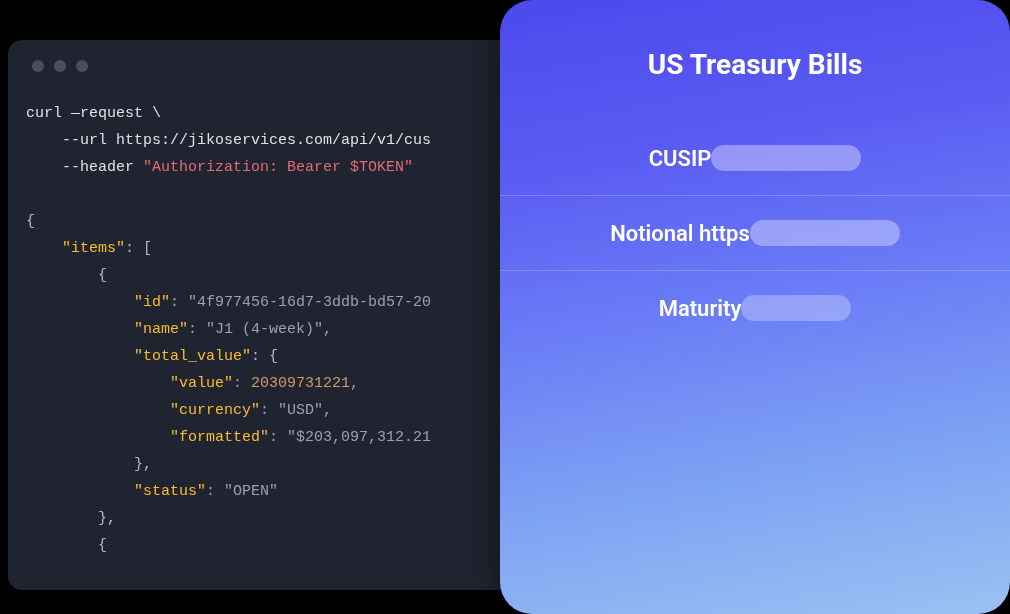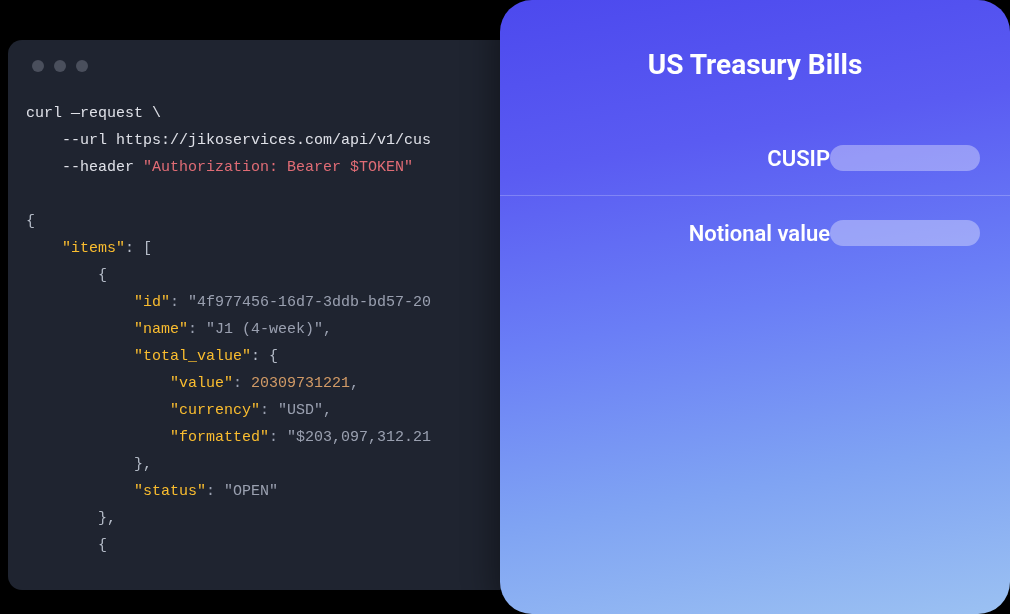--- a/index.html
+++ b/index.html
@@ -52,21 +52,21 @@
   .card-title {
     text-align: center;
     font-size: 28px;
     font-weight: 700;
     margin-bottom: 40px;
   }
   .rows { }
   .row {
     display: flex;
     align-items: center;
-    justify-content: flex-end;
+    justify-content: center;
     padding: 24px 30px 24px 30px;
     border-top: 1px solid rgba(255,255,255,0.22);
   }
   .row:first-child { border-top: none; }
   .row-label { font-size: 22px; font-weight: 600; }
   .pill {
     width: 150px;
     height: 26px;
     border-radius: 14px;
     background: rgba(255,255,255,0.28);
@@ -89,19 +89,23 @@
   </div>
 
   <div class="card">
     <div class="card-title">US Treasury Bills</div>
     <div class="rows">
       <div class="row">
         <div class="row-label">CUSIP</div>
         <div class="pill brighter"></div>
       </div>
       <div class="row">
-        <div class="row-label">Notional value</div>
+        <div class="row-label">Notional https</div>
         <div class="pill brighter"></div>
+      </div>
+      <div class="row">
+        <div class="row-label">Maturity</div>
+        <div class="pill short"></div>
       </div>
     </div>
   </div>
 
 </div>
 
 </body></html>

